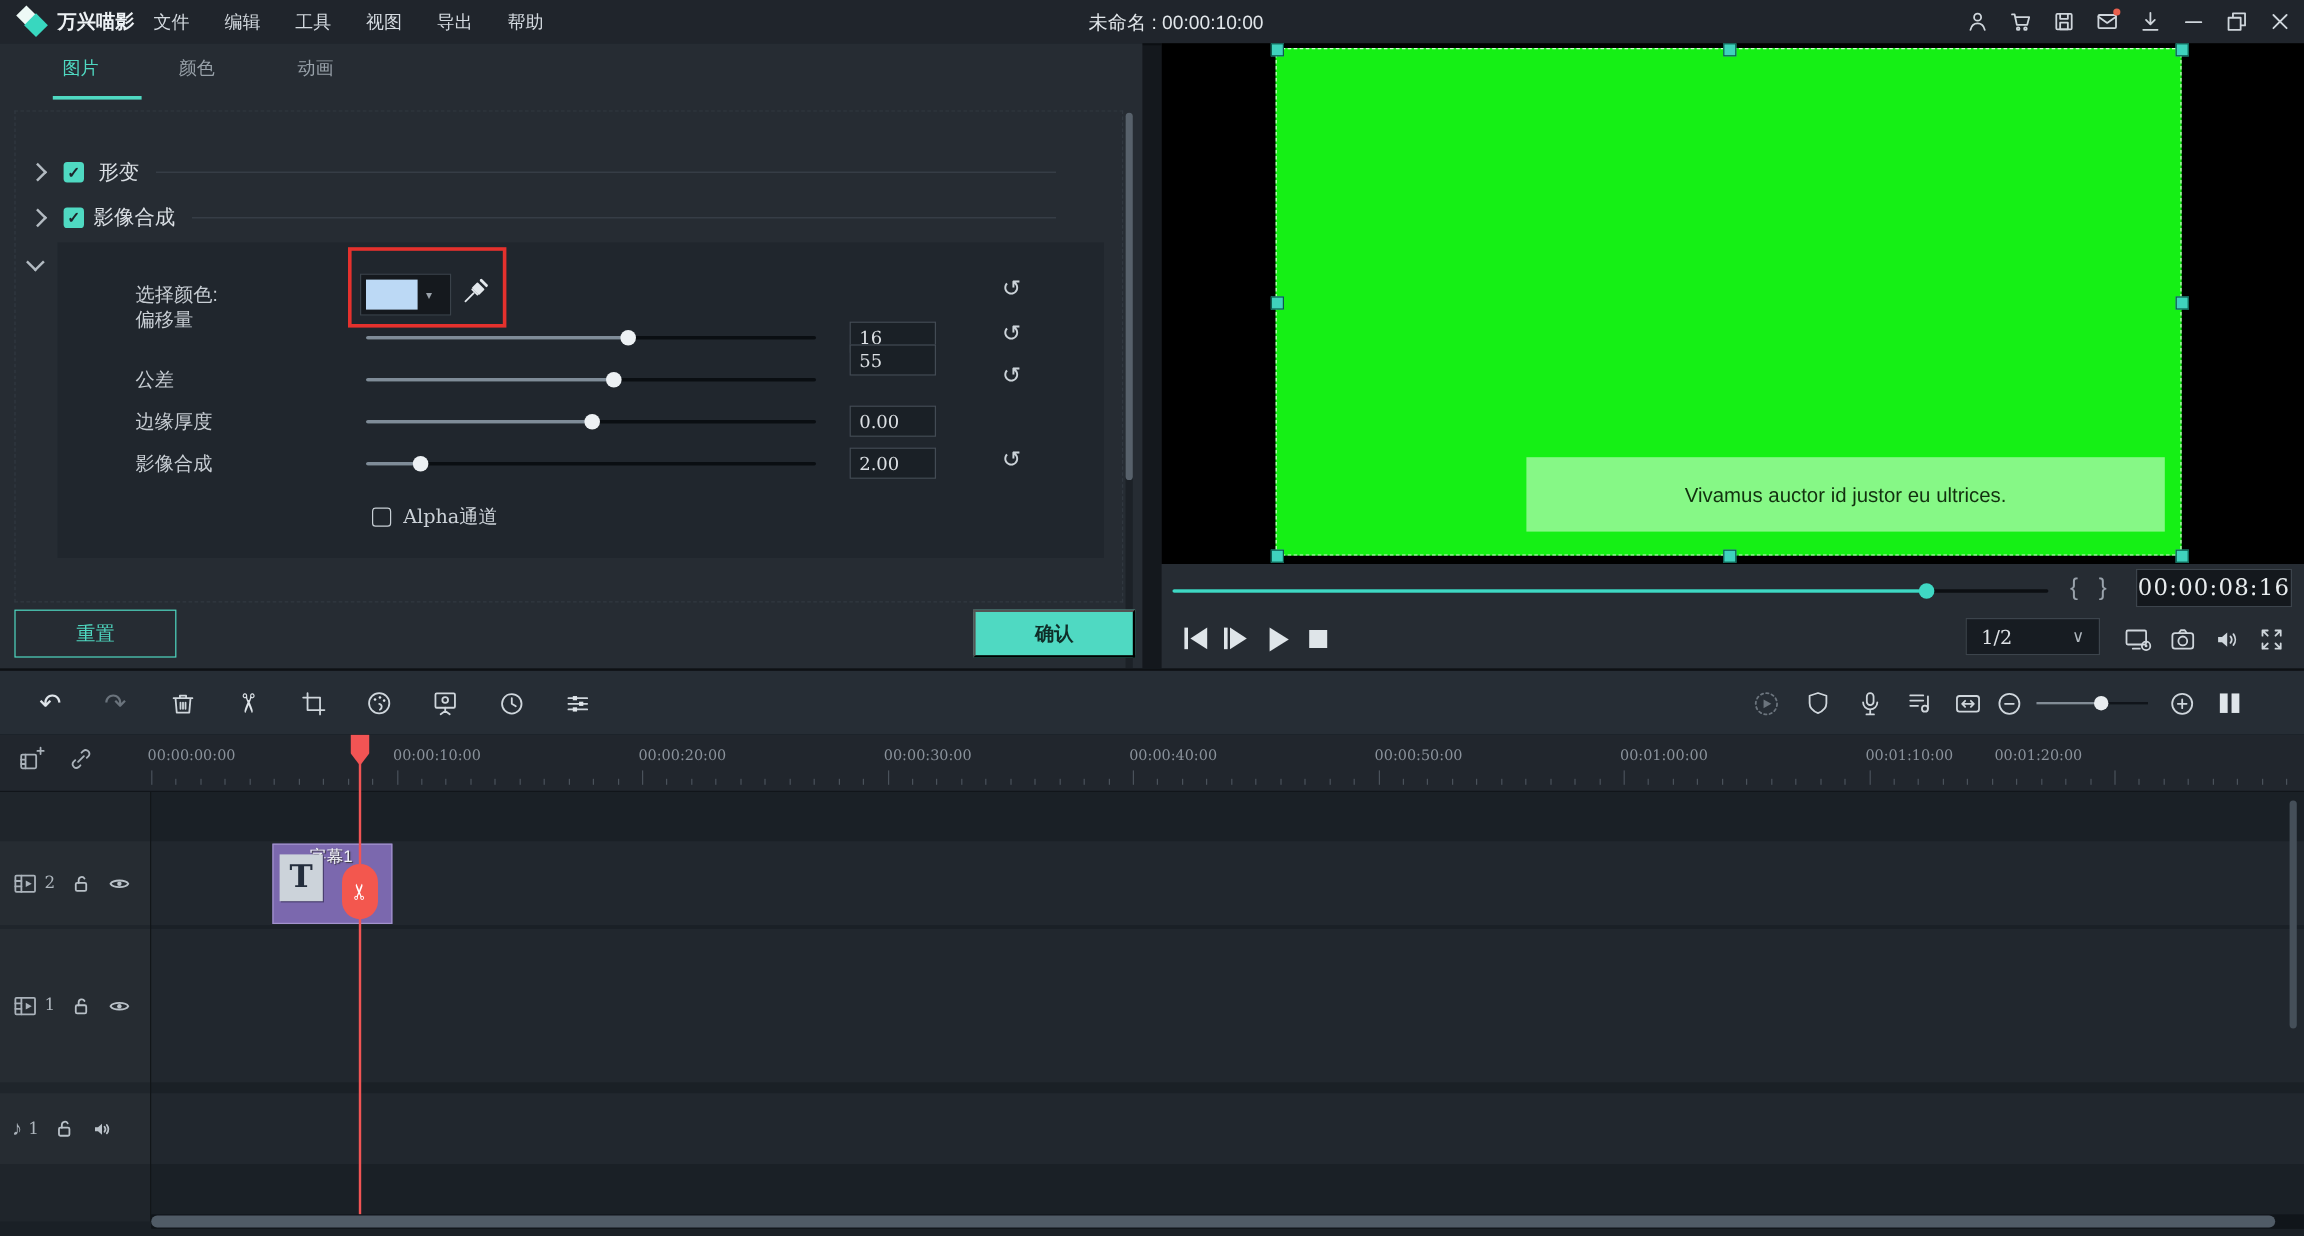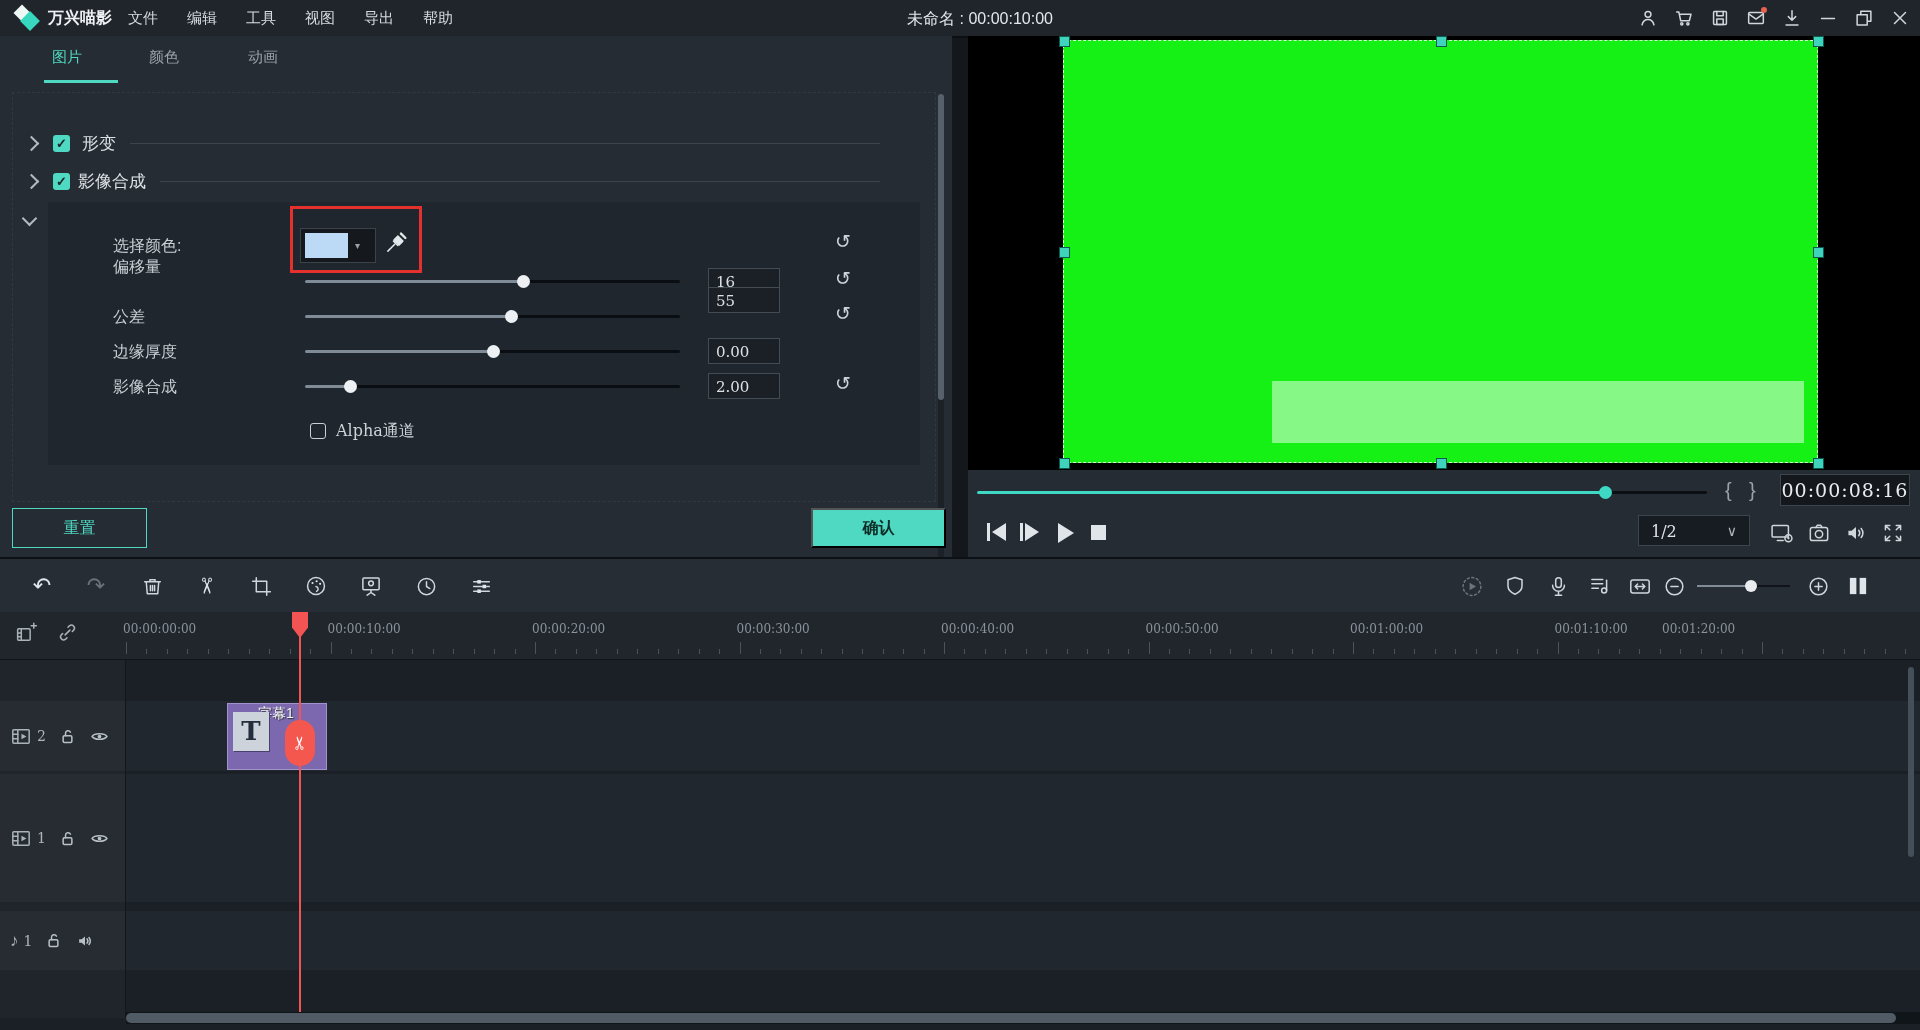--- a/index.html
+++ b/index.html
@@ -270,20 +270,21 @@
       </div>
 
     <button class="btn-reset">重置</button>
     <button class="btn-confirm">确认</button>
   </section>
 
   <section class="preview">
     <div class="stage">
       <div class="greenrect" style="background: rgb(21, 240, 21);">
         <div class="caption">
+          <span>Vivamus auctor id justor eu ultrices.</span>
         </div>
       </div>
 
       <span class="handle" style="left:91px;top:0;"></span>
       <span class="handle" style="left:468px;top:0;"></span>
       <span class="handle" style="left:845px;top:0;"></span>
       <span class="handle" style="left:91px;top:211px;"></span>
       <span class="handle" style="left:845px;top:211px;"></span>
       <span class="handle" style="left:91px;top:422px;"></span>
       <span class="handle" style="left:468px;top:422px;"></span>

